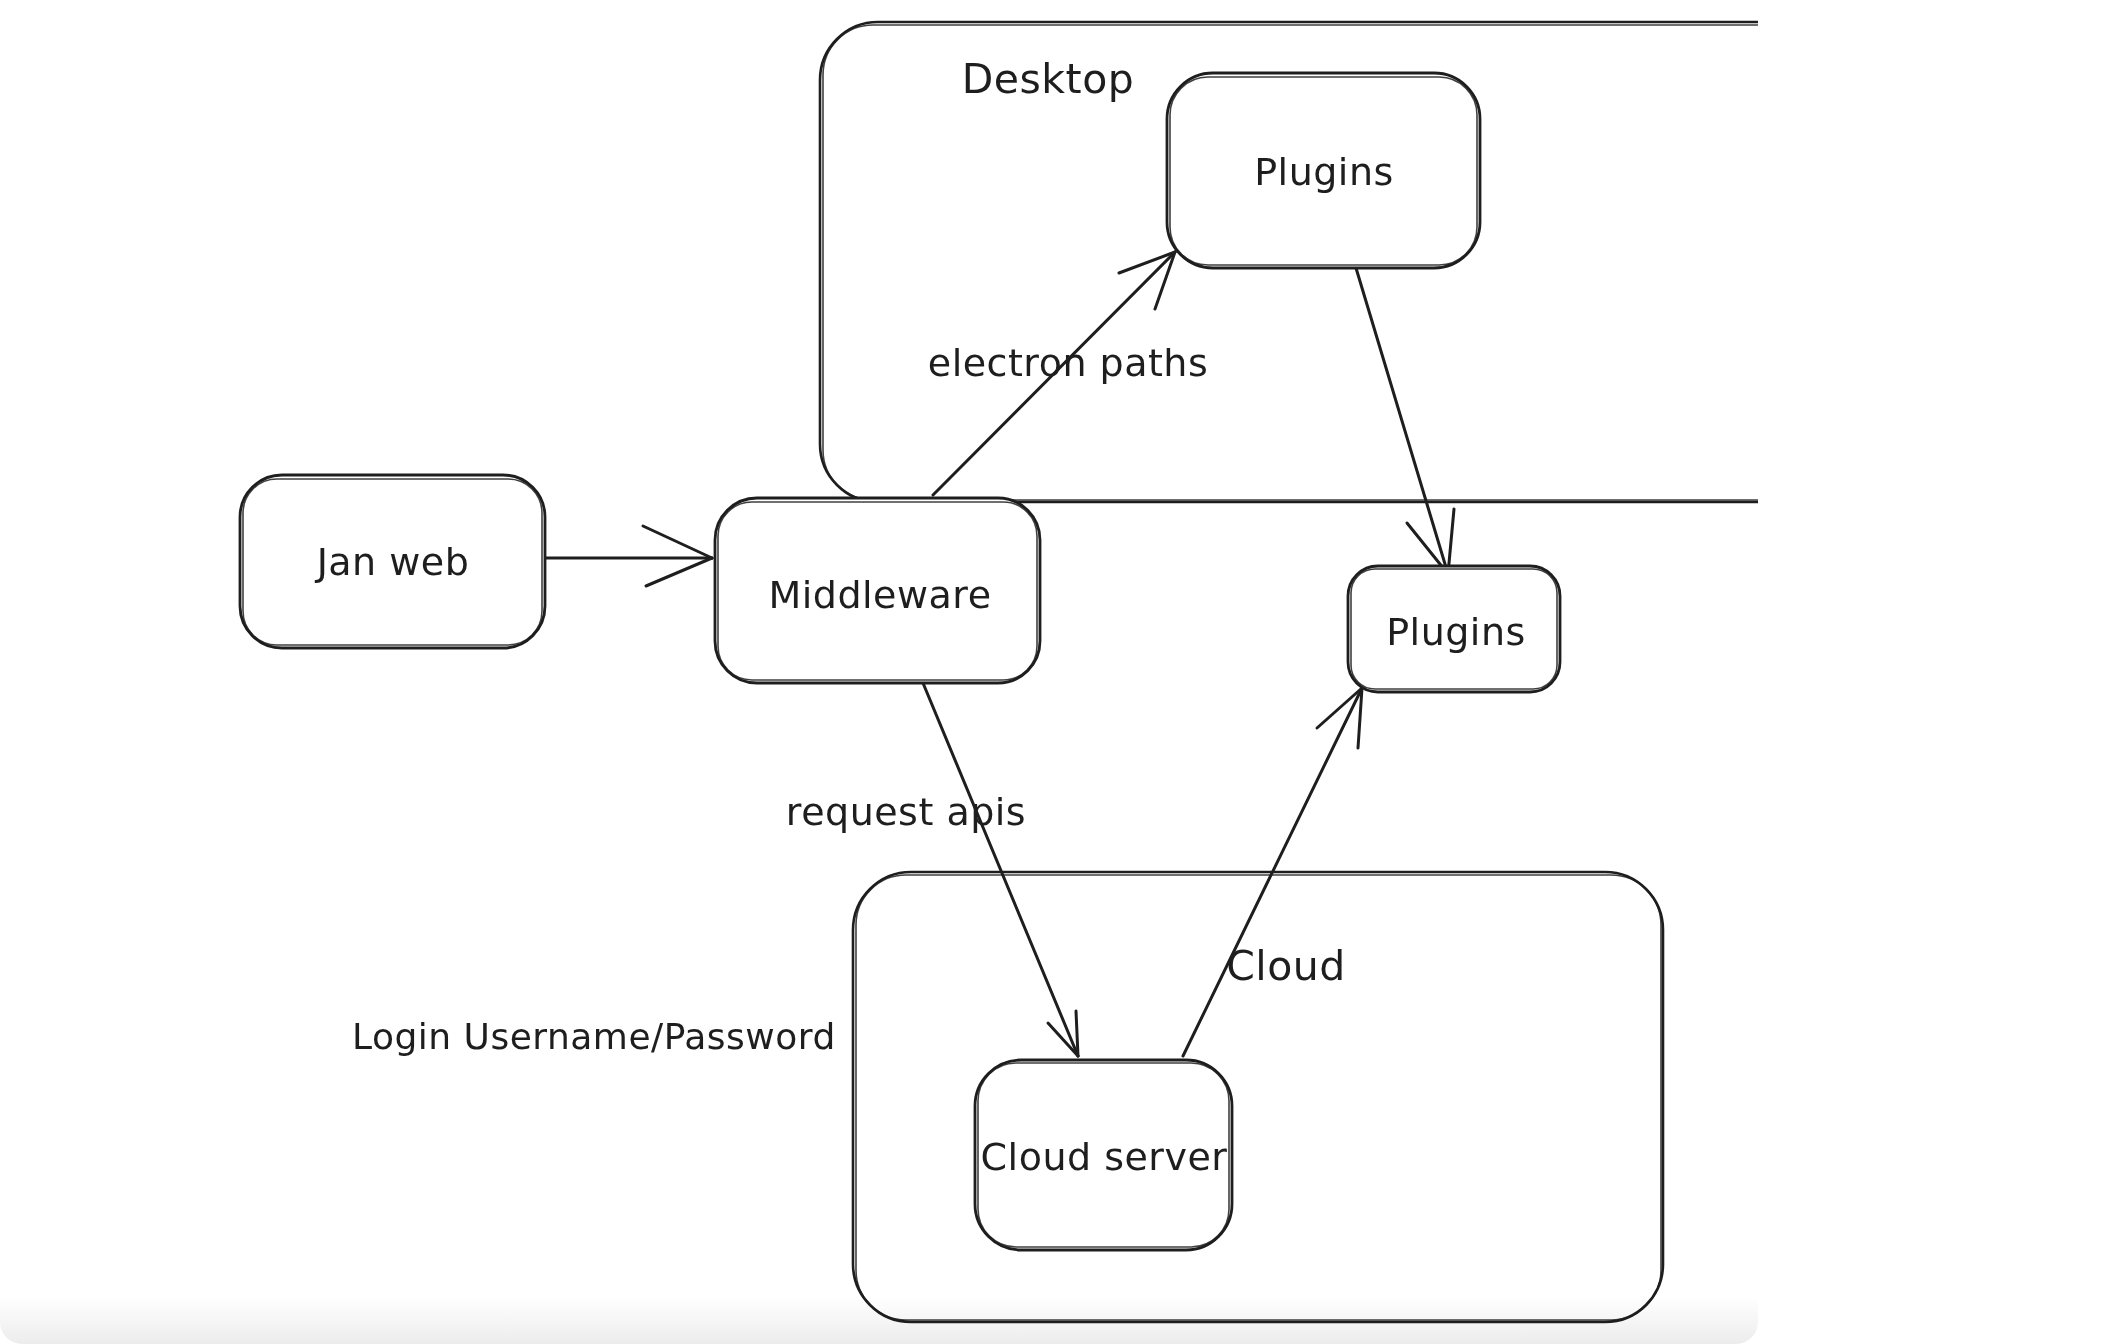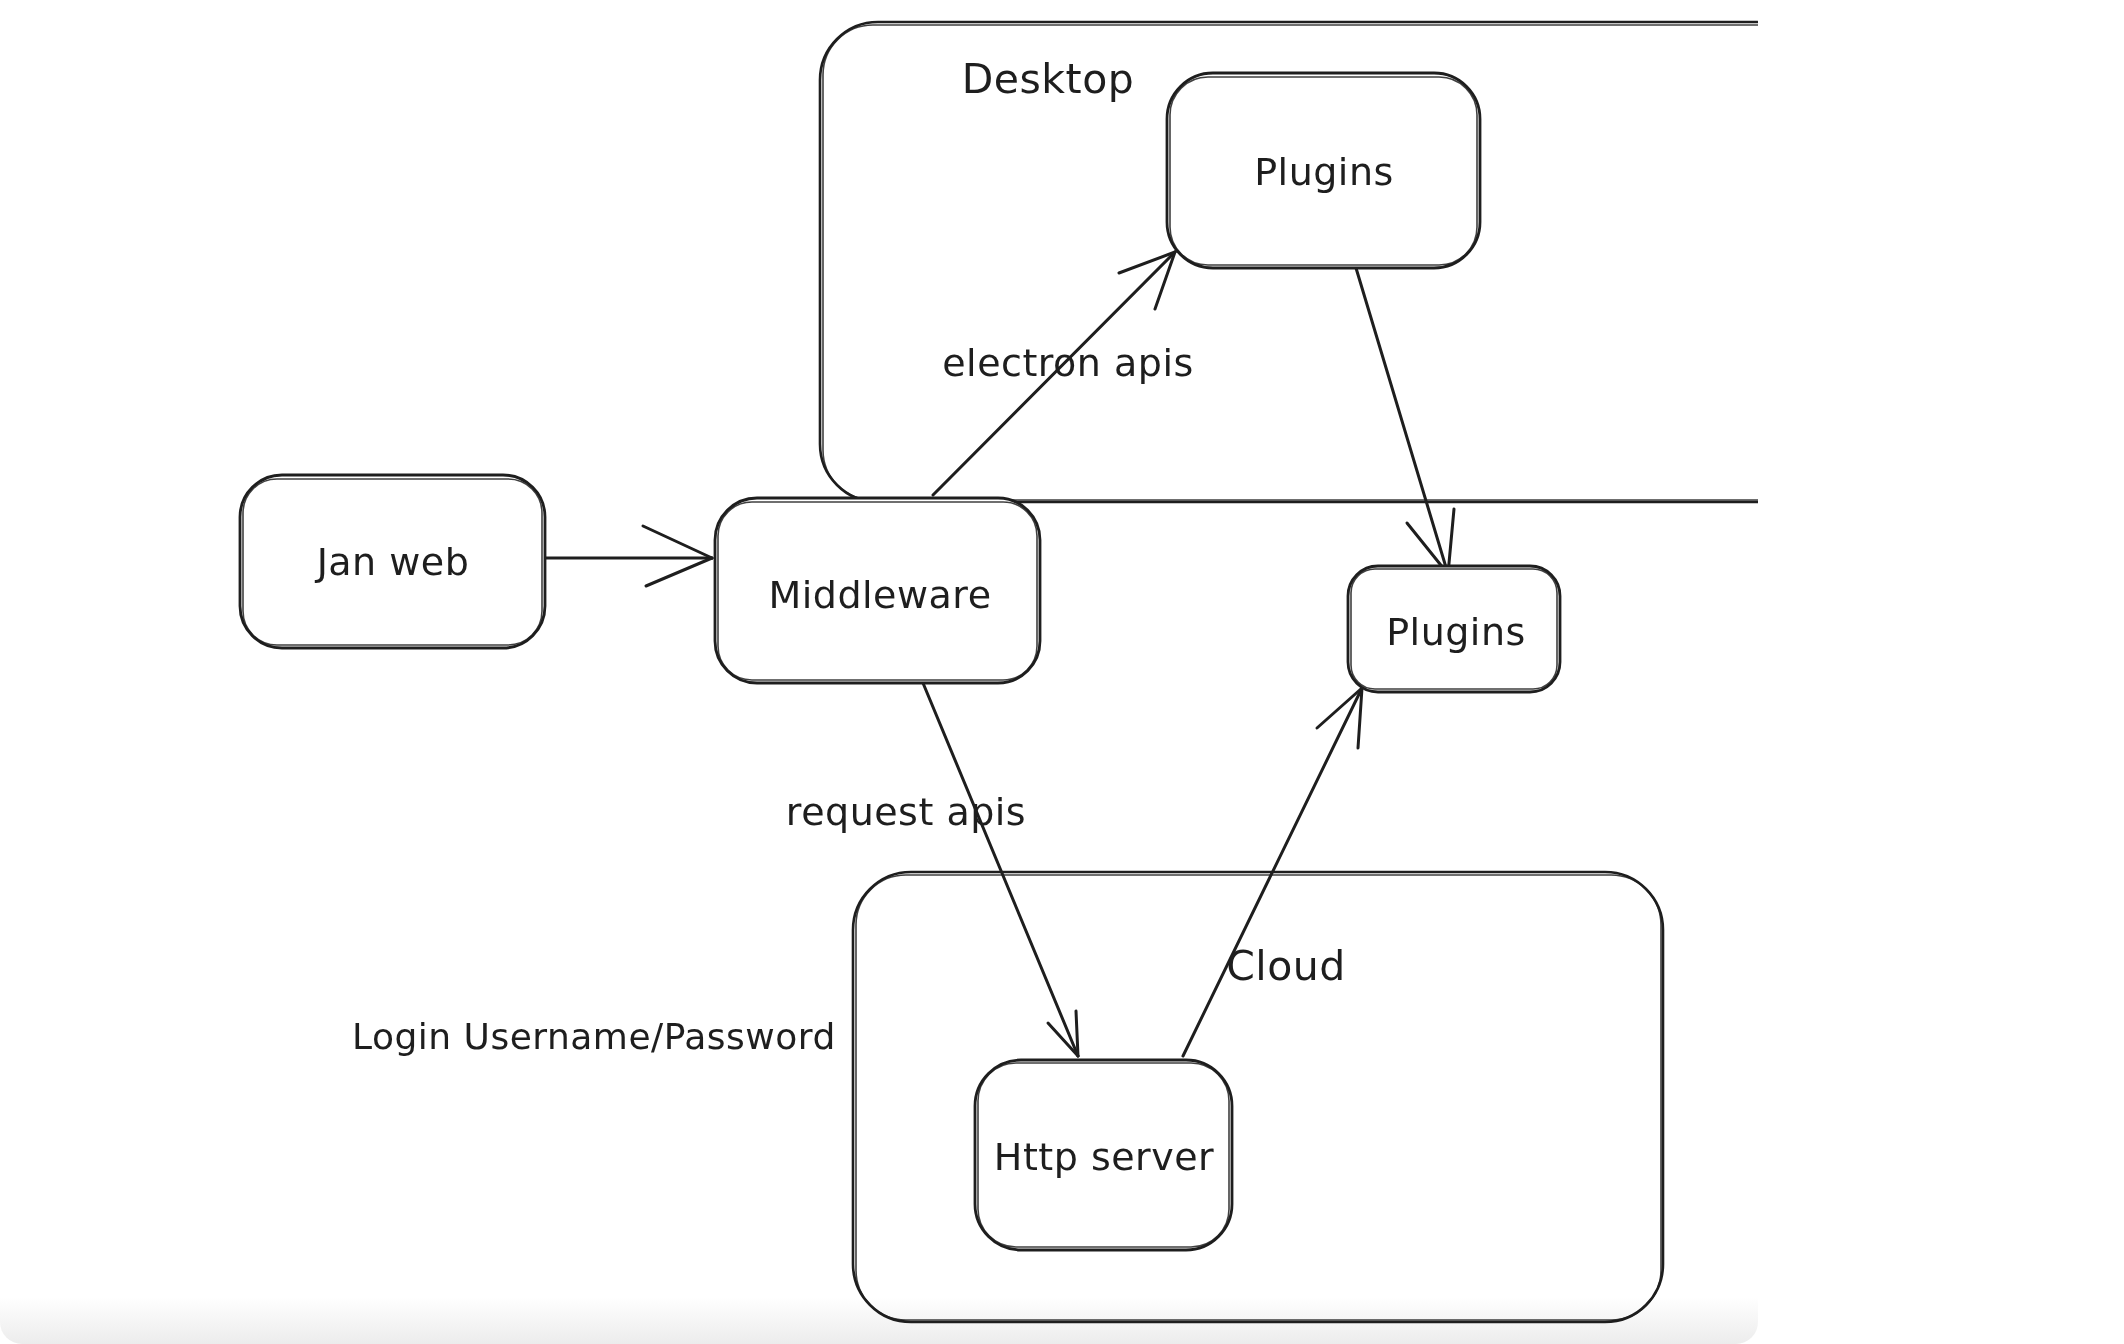--- a/index.html
+++ b/index.html
@@ -110,20 +110,20 @@
     </g>
   </svg>
 
   <div class="lbl container-lbl" style="left:1048px; top:79px;">Desktop</div>
   <div class="lbl container-lbl" style="left:1286px; top:966px;">Cloud</div>
 
   <div class="lbl" style="left:393px; top:562px;">Jan web</div>
   <div class="lbl" style="left:880px; top:595px;">Middleware</div>
   <div class="lbl" style="left:1324px; top:172px;">Plugins</div>
   <div class="lbl" style="left:1456px; top:632px;">Plugins</div>
-  <div class="lbl" style="left:1104px; top:1157px;">Http server</div>
+  <div class="lbl" style="left:1104px; top:1157px;">Cloud server</div>
 
-  <div class="lbl edge-lbl" style="left:1068px; top:363px;">electron apis</div>
+  <div class="lbl edge-lbl" style="left:1068px; top:363px;">electron paths</div>
   <div class="lbl edge-lbl" style="left:906px; top:812px;">request apis</div>
 
   <div class="annot" style="left:352px; top:1036px;">Login Username/Password</div>
 
 </div>
 
 </body></html>

